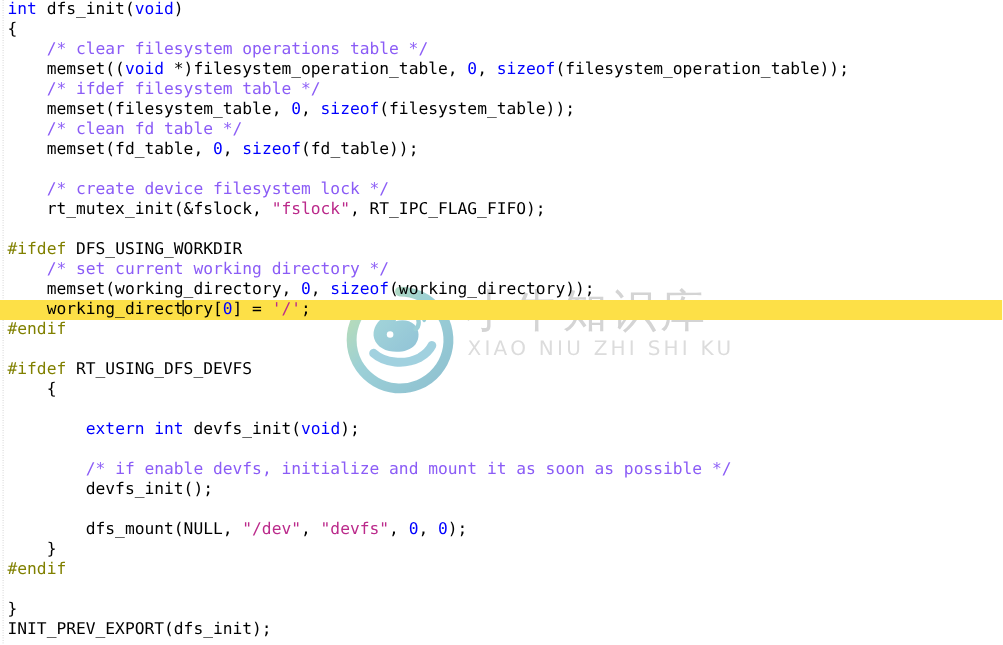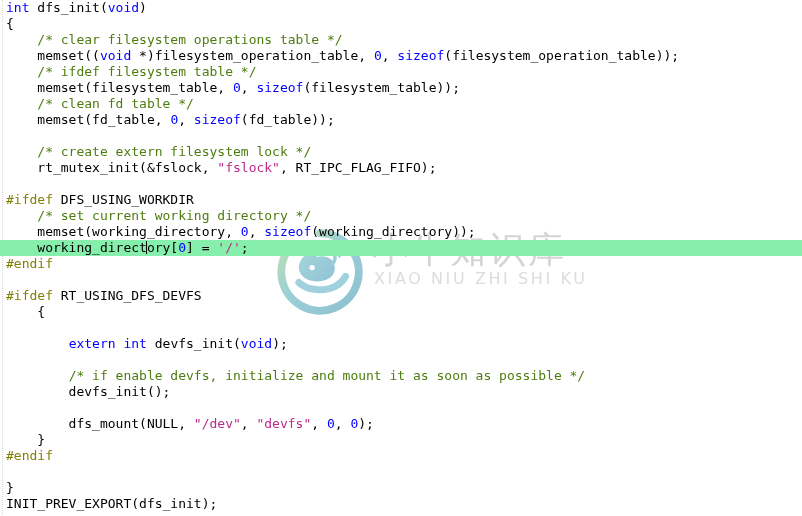--- a/index.html
+++ b/index.html
@@ -89,28 +89,28 @@
     position: relative;
     height: 16px;
     line-height: 16px;
     font-size: 13px;
     white-space: pre;
     color: #000000;
     padding-left: 6px;
     box-sizing: border-box;
   }
   .line.current {
-    background: #86efac;
+    background: #fde047;
     width: 802px;
   }
   .line .txt { position: relative; z-index: 2; }
 
   
   .kw   { color: #0000ff; }   
-  .cmt  { color: #4d7c0f; }   
+  .cmt  { color: #8b5cf6; }   
   .str  { color: #bb2a8b; }   
   .num  { color: #0000ff; }   
   .pre  { color: #808000; }   
 
   
   .caret {
     display: inline-block;
     width: 0;
     border-left: 1px solid #000000;
     height: 13px;
@@ -164,21 +164,21 @@
     <div class="line"><span class="txt">    <span class="cmt">/* ifdef filesystem table */</span></span></div>
 
     <div class="line"><span class="txt">    memset(filesystem_table, <span class="num">0</span>, <span class="kw">sizeof</span>(filesystem_table));</span></div>
 
     <div class="line"><span class="txt">    <span class="cmt">/* clean fd table */</span></span></div>
 
     <div class="line"><span class="txt">    memset(fd_table, <span class="num">0</span>, <span class="kw">sizeof</span>(fd_table));</span></div>
 
     <div class="line"><span class="txt"> </span></div>
 
-    <div class="line"><span class="txt">    <span class="cmt">/* create extern filesystem lock */</span></span></div>
+    <div class="line"><span class="txt">    <span class="cmt">/* create device filesystem lock */</span></span></div>
 
     <div class="line"><span class="txt">    rt_mutex_init(&amp;fslock, <span class="str">"fslock"</span>, RT_IPC_FLAG_FIFO);</span></div>
 
     <div class="line"><span class="txt"> </span></div>
 
     <div class="line"><span class="txt"><span class="pre">#ifdef</span> DFS_USING_WORKDIR</span></div>
 
     <div class="line"><span class="txt">    <span class="cmt">/* set current working directory */</span></span></div>
 
     <div class="line"><span class="txt">    memset(working_directory, <span class="num">0</span>, <span class="kw">sizeof</span>(working_directory));</span></div>

